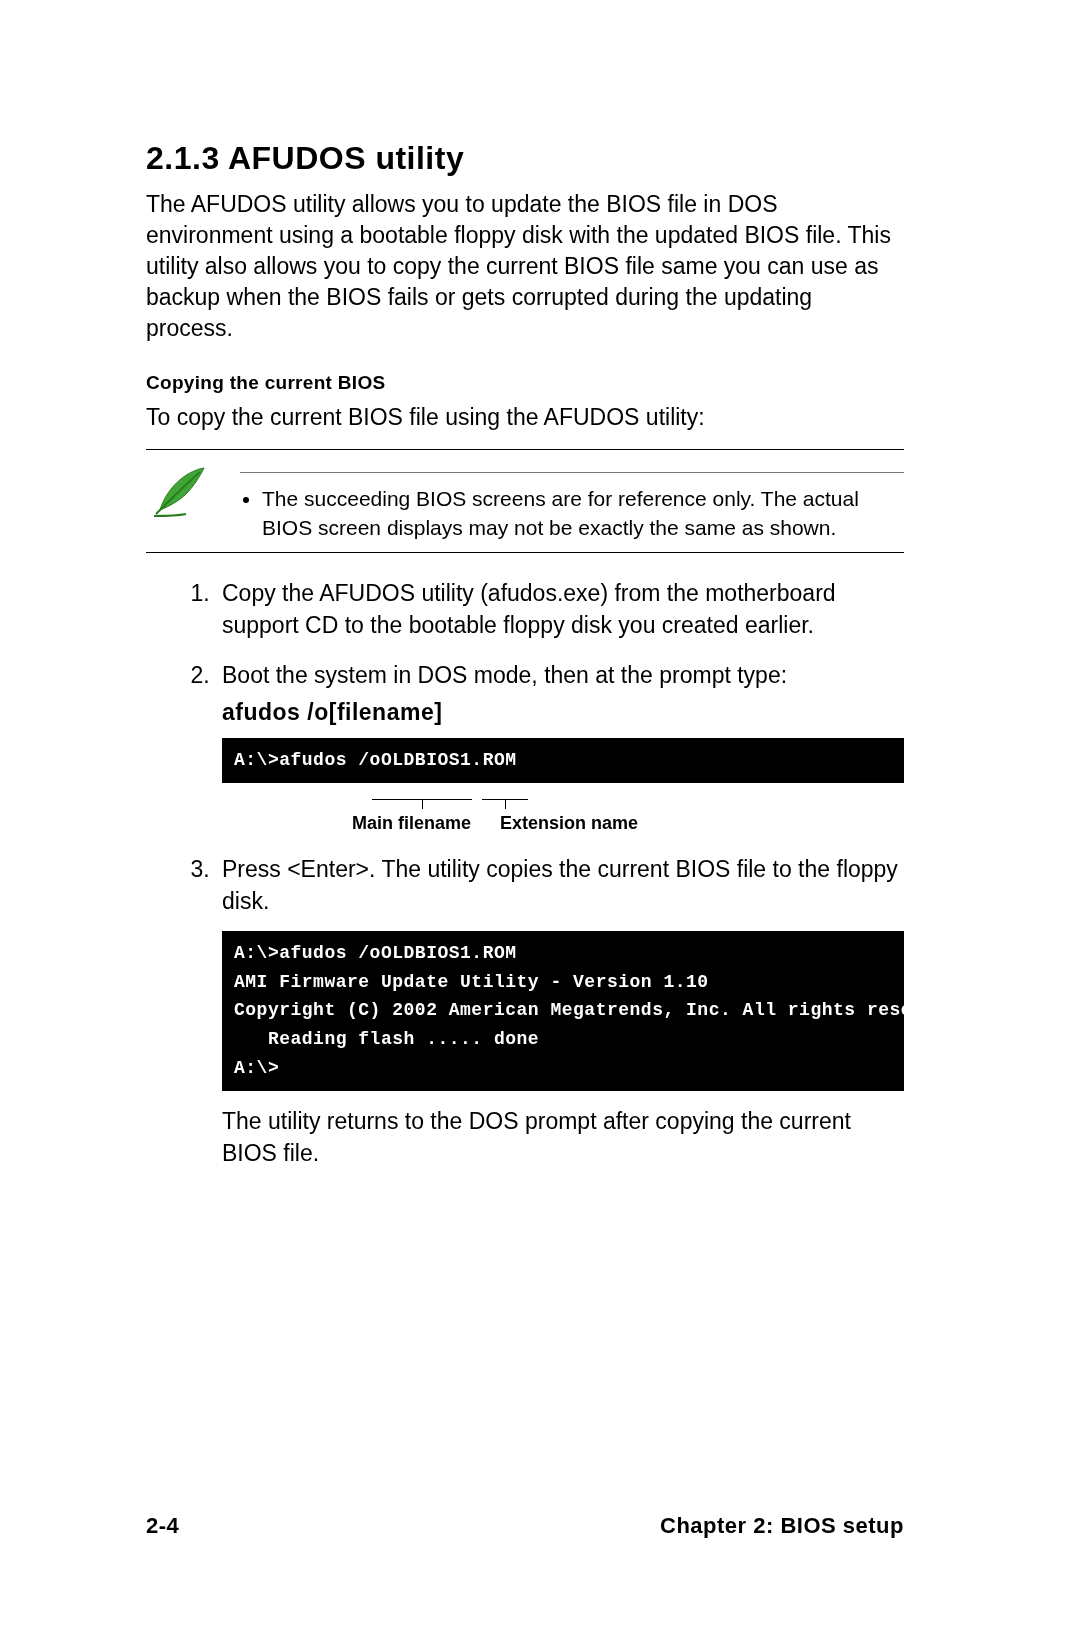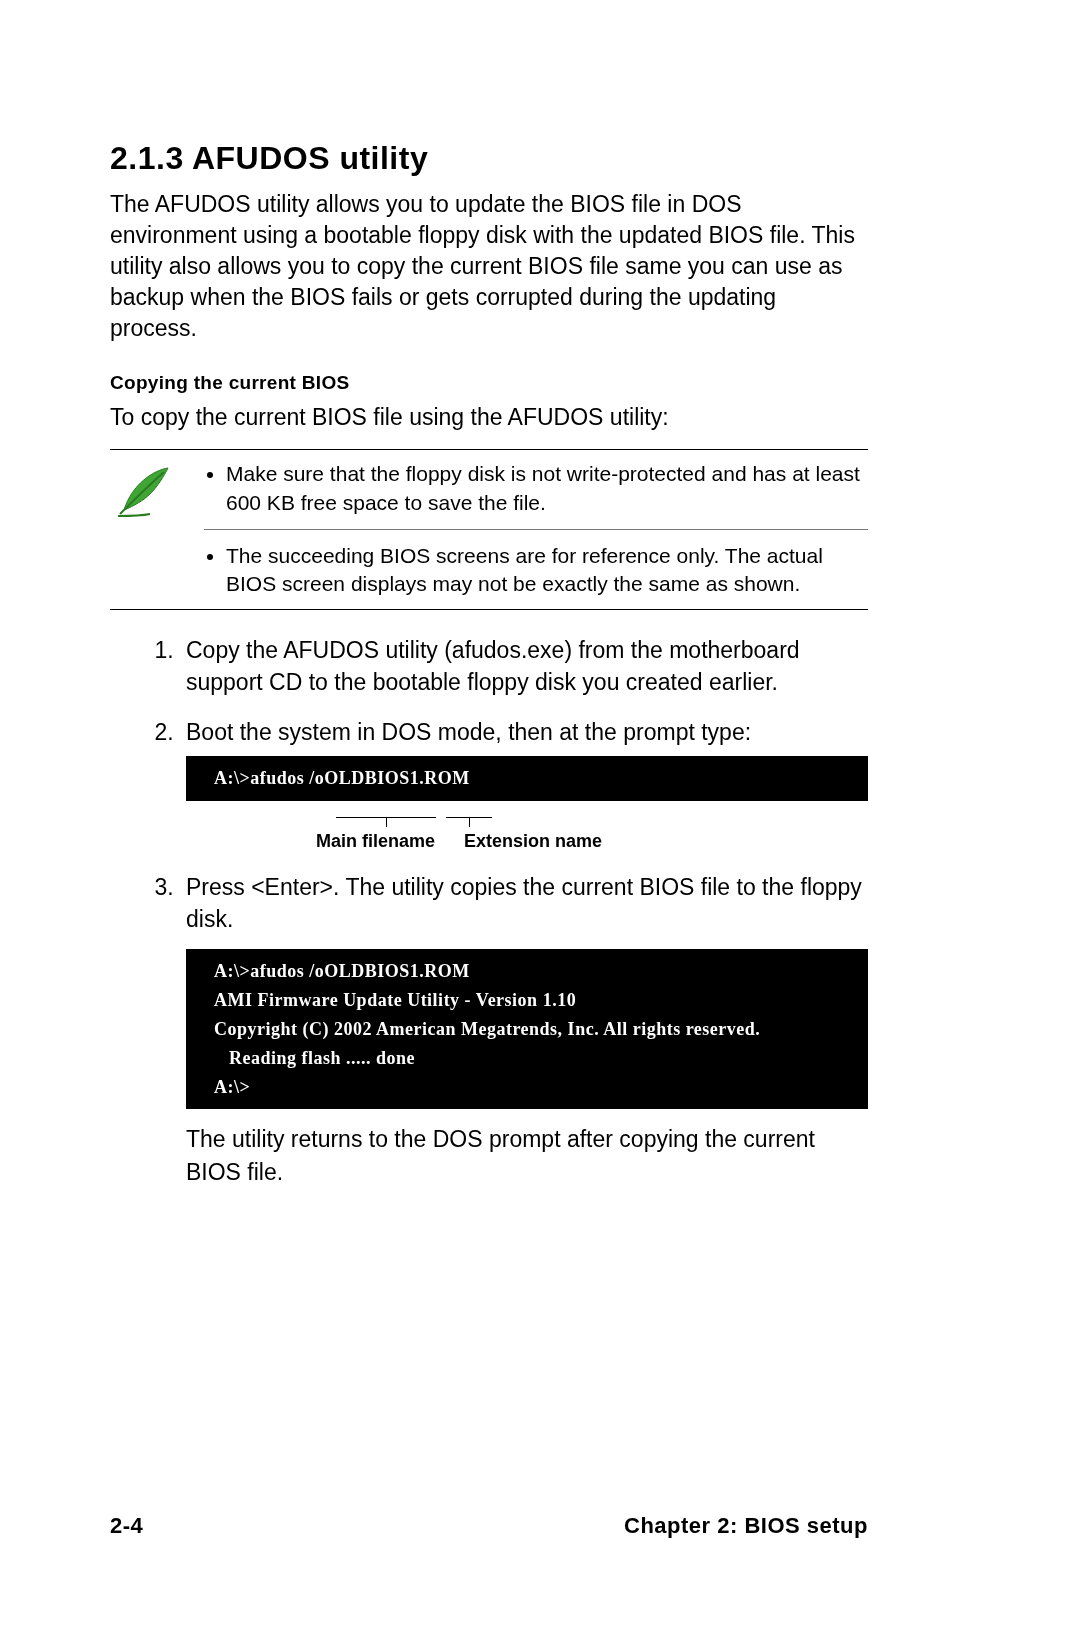--- a/index.html
+++ b/index.html
@@ -8,20 +8,21 @@
     background: #fff;
     color: #000;
     font-family: Arial, Helvetica, sans-serif;
   }
   .page {
     width: 968px;
     height: 1627px;
     position: relative;
     box-sizing: border-box;
     padding: 140px 100px 0 110px;
+    margin-left: 36px;
   }
   h2.section-title {
     font-size: 32px;
     font-weight: bold;
     margin: 0 0 12px 0;
     letter-spacing: 0.5px;
   }
   p.body {
     font-size: 23px;
     line-height: 1.35;
@@ -84,24 +85,24 @@
     letter-spacing: 0.5px;
   }
   .step-para {
     font-size: 23px;
     line-height: 1.4;
     margin: 0 0 14px 0;
   }
   .term-block {
     background: #000;
     color: #fff;
-    font-family: Liberation Serif, serif;
+    font-family: Liberation Mono, monospace;
     font-weight: bold;
     font-size: 18px;
-    padding: 8px 28px;
+    padding: 8px 12px;
     margin: 8px 0 0 0;
     letter-spacing: 0.5px;
     line-height: 1.6;
     white-space: pre;
   }
   .term-label-row {
     margin: 6px 0 14px 0;
     font-size: 18px;
     font-weight: bold;
   }
@@ -166,36 +167,34 @@
 
   <div class="note-box">
     <div class="note-icon">
       <svg width="62" height="56" viewBox="0 0 62 56">
         <path class="quill-path" d="M10 46 C 18 20, 40 6, 54 4 C 50 12, 44 22, 36 30 C 30 36, 20 42, 10 46 Z"></path>
         <path class="quill-line" d="M6 50 C 18 38, 34 22, 50 8"></path>
         <path class="quill-line" d="M4 52 C 10 52, 26 52, 36 50"></path>
       </svg>
     </div>
     <div class="note-content">
-      <ul>
-        <li>Make sure that the floppy disk is not write-protected and has at least 600 KB free space to save the file.</li>
-      </ul>
       <hr class="note-sep">
       <ul>
         <li>The succeeding BIOS screens are for reference only. The actual BIOS screen displays may not be exactly the same as shown.</li>
       </ul>
     </div>
   </div>
 
   <ol class="steps">
     <li>
       <span>Copy the AFUDOS utility (afudos.exe) from the motherboard support CD to the bootable floppy disk you created earlier.</span>
     </li>
     <li>
       <span>Boot the system in DOS mode, then at the prompt type:</span>
+      <div class="cmd-bold">afudos /o[filename]</div>
 
       <div class="term-block"><span>A:\&gt;afudos /oOLDBIOS1.ROM</span></div>
 
       <div class="term-label-row" style="position:relative; height:46px;">
         <div class="bracket-wrap">
           <div class="bracket" style="left:150px; width:100px;"></div>
           <div class="bracket" style="left:260px; width:46px;"></div>
         </div>
         <span class="label-text" style="left:130px;">Main filename</span>
         <span class="label-text" style="left:278px;">Extension name</span>

